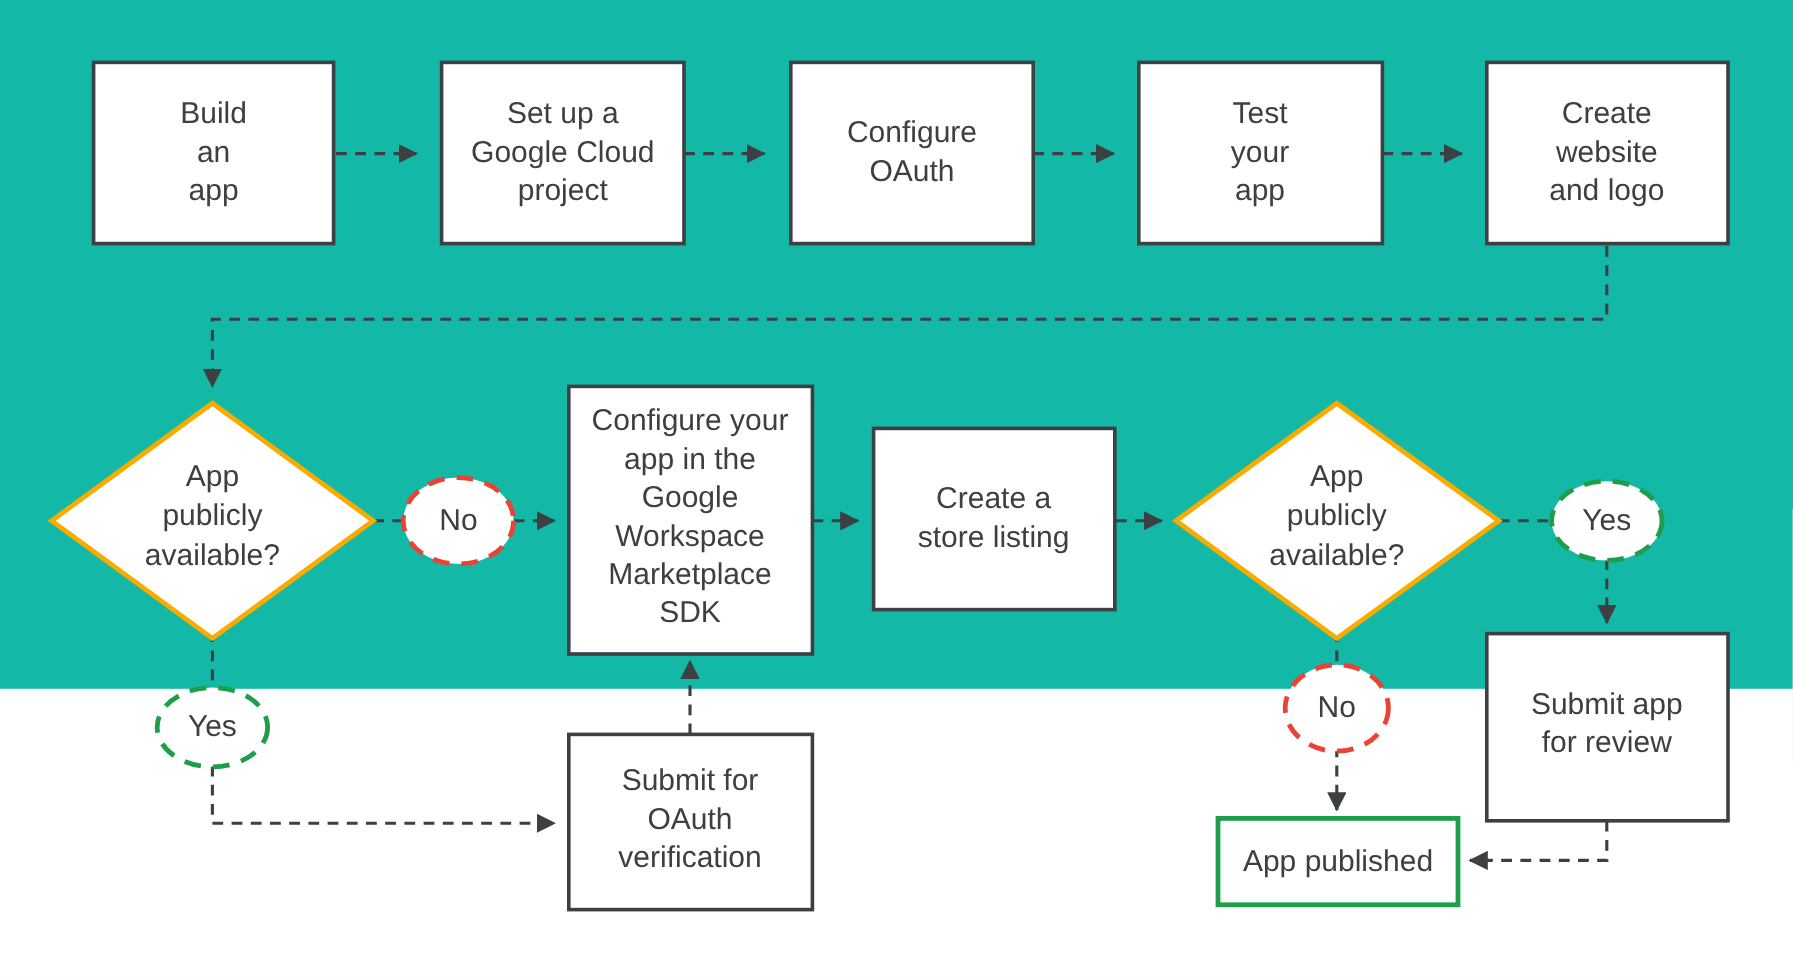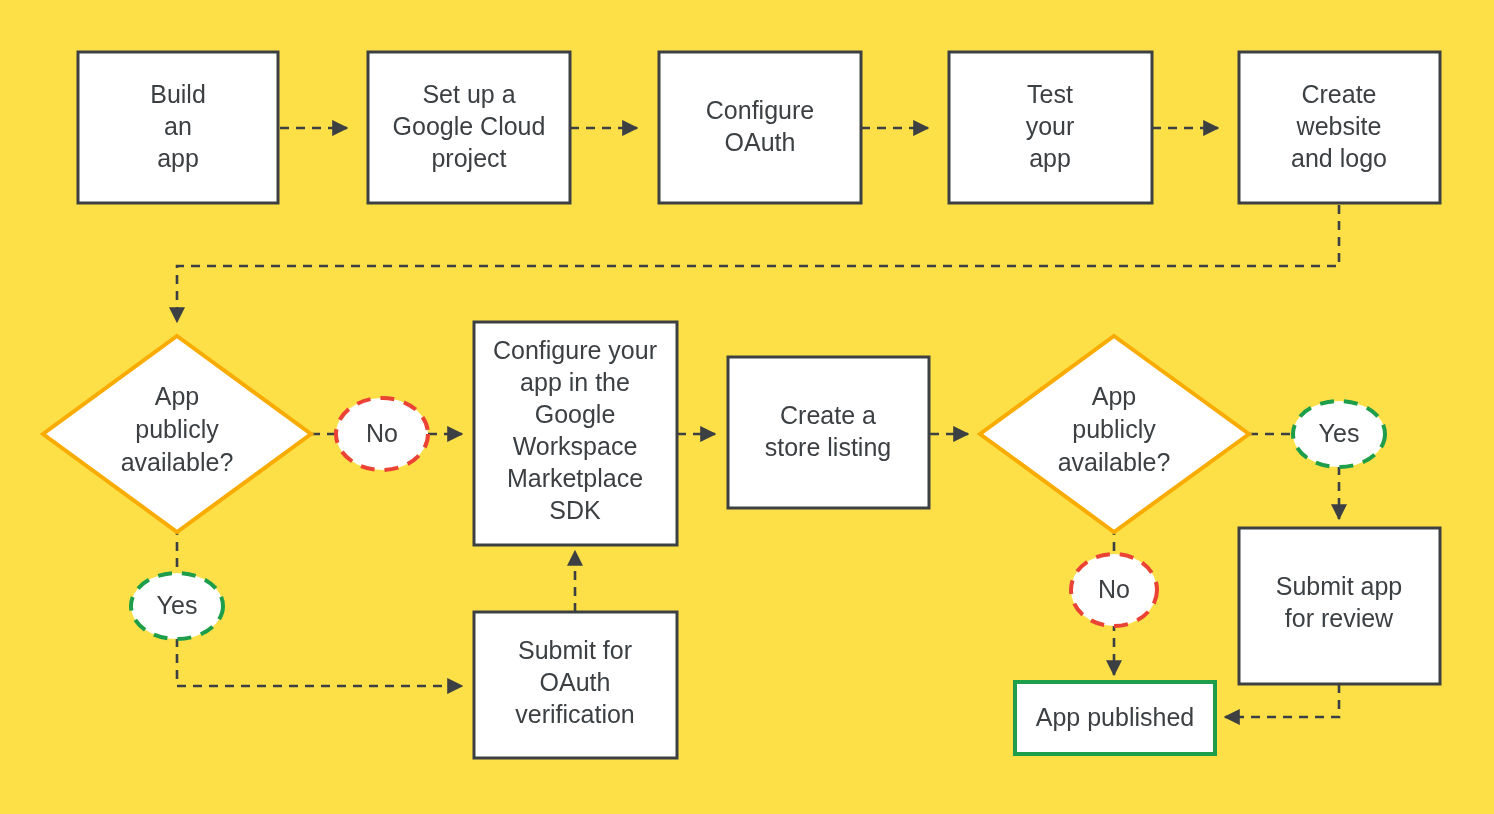--- a/index.html
+++ b/index.html
@@ -10,22 +10,22 @@
   }
   body {
     width: 1494px;
     height: 814px;
     font-family: "Liberation Sans", "DejaVu Sans", sans-serif;
     overflow: hidden;
   }
   #flow-root {
     position: relative;
     width: 1494px;
-    height: 814px;
-    background: #fde047;
+    height: 574px;
+    background: #14b8a6;
   }
   svg#flow-canvas {
     position: absolute;
     top: 0;
     left: 0;
     width: 1494px;
     height: 814px;
     display: block;
   }
   .node-rect {

